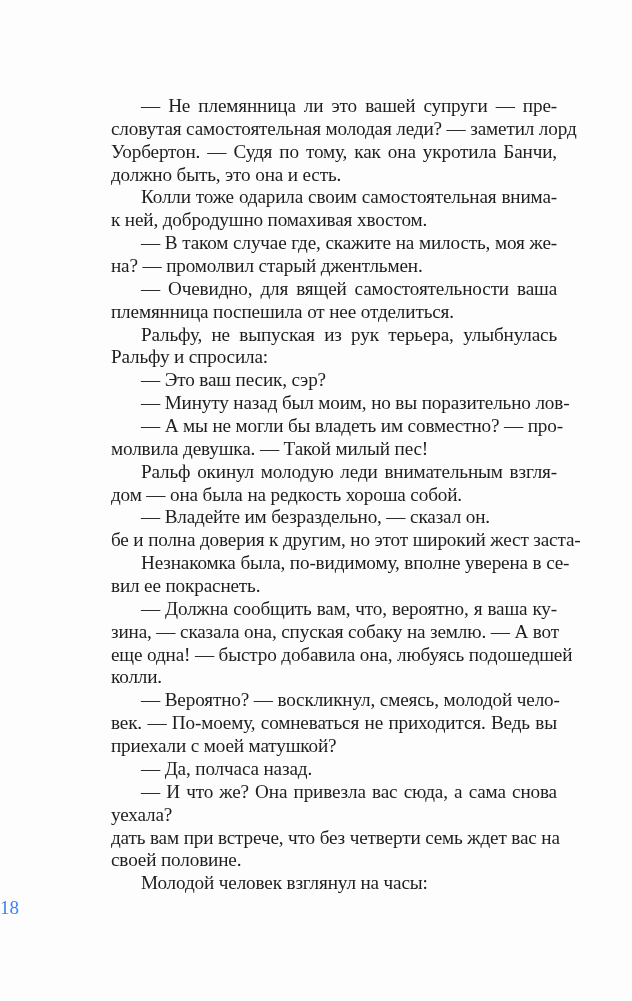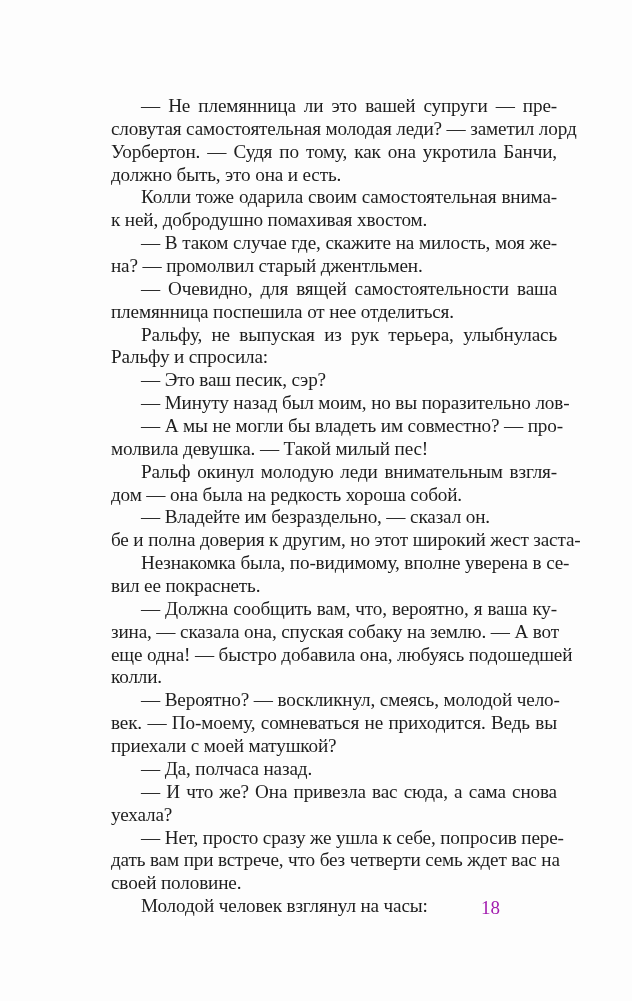--- a/index.html
+++ b/index.html
@@ -43,24 +43,24 @@
       padding-left: 30px;
     }
     .line.last {
       text-align-last: left;
     }
     .page-number {
       position: absolute;
       left: 0;
       width: 500px;
       top: 896px;
-      text-align: right;
+      text-align: left;
       font-size: 19px;
       line-height: 24px;
-      color: #a21caf;
+      color: #3b82f6;
     }
   </style>
 </head>
 <body>
 
 <div class="page">
   <div class="text-block">
     <span class="line indent">— Не племянница ли это вашей супруги — пре-</span>
     <span class="line">словутая самостоятельная молодая леди? — заметил лорд</span>
     <span class="line">Уорбертон. — Судя по тому, как она укротила Банчи,</span>
@@ -86,20 +86,19 @@
     <span class="line indent">— Должна сообщить вам, что, вероятно, я ваша ку-</span>
     <span class="line">зина, — сказала она, спуская собаку на землю. — А вот</span>
     <span class="line">еще одна! — быстро добавила она, любуясь подошедшей</span>
     <span class="line last">колли.</span>
     <span class="line indent">— Вероятно? — воскликнул, смеясь, молодой чело-</span>
     <span class="line">век. — По-моему, сомневаться не приходится. Ведь вы</span>
     <span class="line last">приехали с моей матушкой?</span>
     <span class="line indent last">— Да, полчаса назад.</span>
     <span class="line indent">— И что же? Она привезла вас сюда, а сама снова</span>
     <span class="line last">уехала?</span>
-    <span class="line indent">— Нет, просто сразу же ушла к себе, попросив пере-</span>
     <span class="line">дать вам при встрече, что без четверти семь ждет вас на</span>
     <span class="line last">своей половине.</span>
     <span class="line indent last">Молодой человек взглянул на часы:</span>
   </div>
 
   <div class="page-number">18</div>
 </div>
 
 </body></html>

